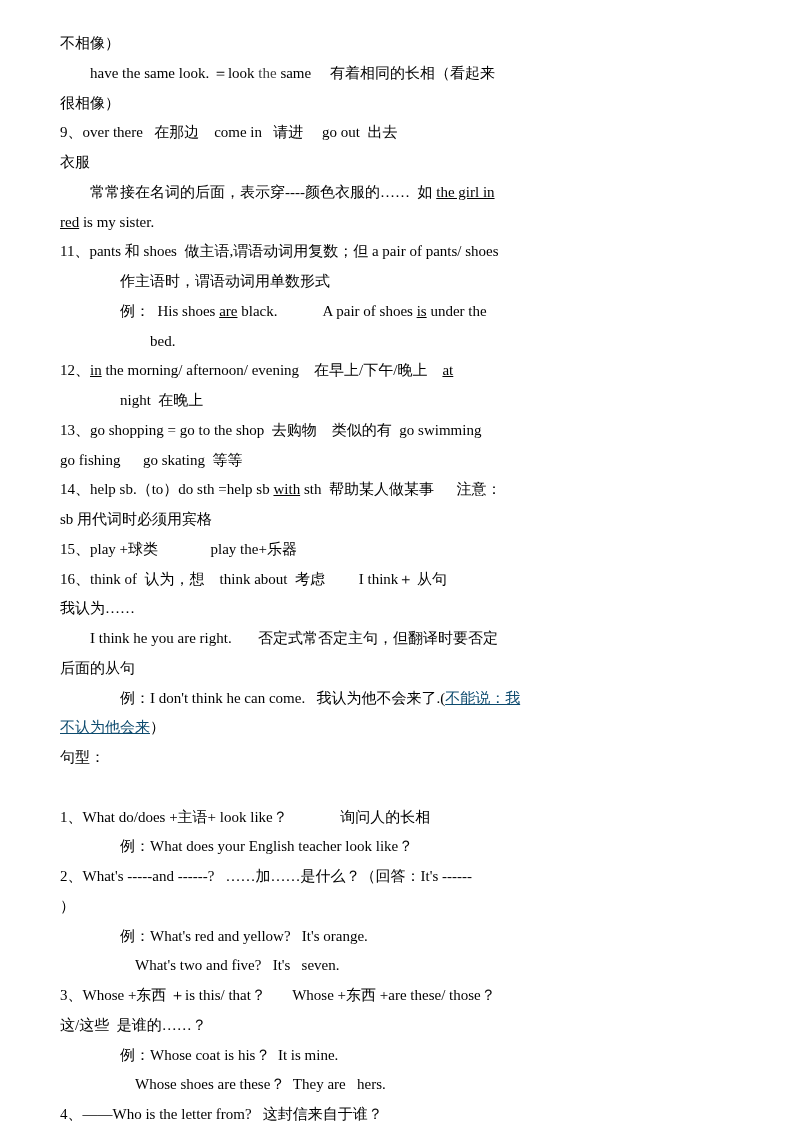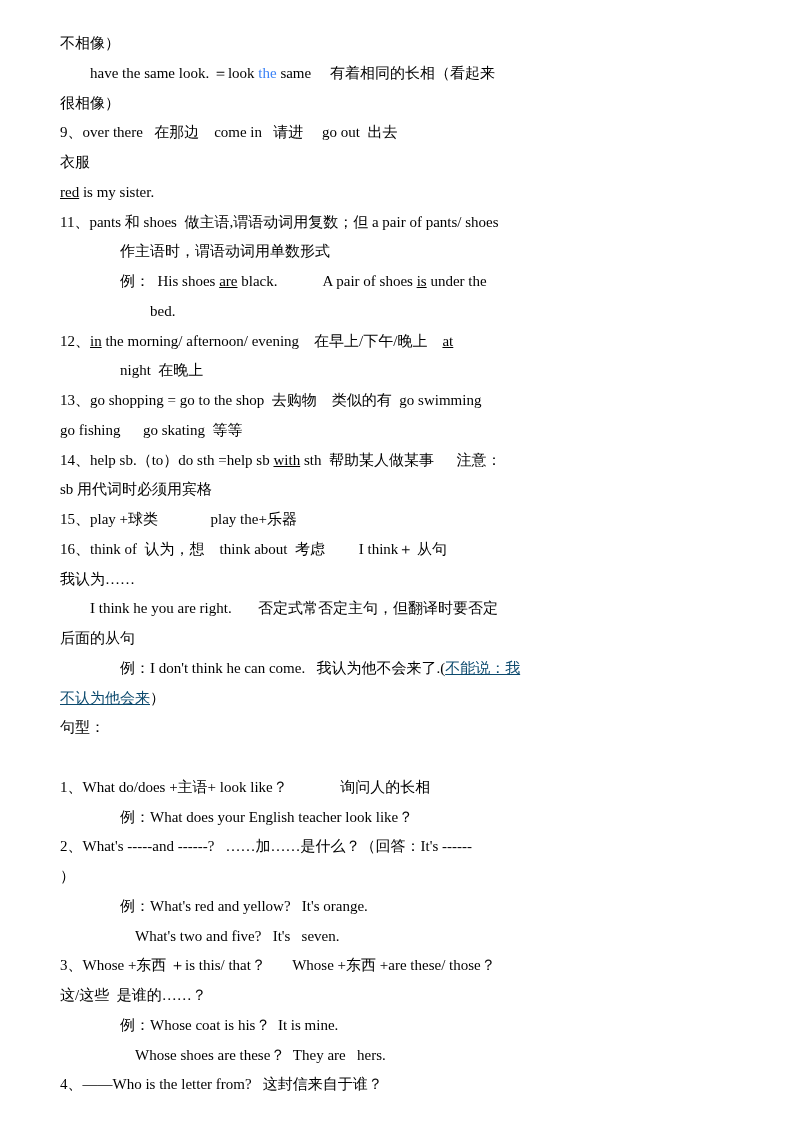--- a/index.html
+++ b/index.html
@@ -25,21 +25,21 @@
       padding: 0;
       line-height: 1.85;
     }
     .indent1 {
       padding-left: 2em;
     }
     .indent2 {
       padding-left: 4em;
     }
     .red {
-      color: #3b82f6;
+      color: #404040;
     }
     .underline {
       text-decoration: underline;
     }
     .red-underline {
       color: #0c4a6e;
       text-decoration: underline;
     }
     .section {
       margin-bottom: 2px;
@@ -55,20 +55,23 @@
   <p class="section indent1">
     have the same look. ＝look <span class="red">the</span> same &nbsp;&nbsp;&nbsp;&nbsp;有着相同的长相（看起来
   </p>
 
   <p class="section">很相像）</p>
 
   <p class="section">9、over there &nbsp;&nbsp;在那边&nbsp;&nbsp;&nbsp;&nbsp;come in &nbsp;&nbsp;请进 &nbsp;&nbsp;&nbsp;&nbsp;go out &nbsp;出去</p>
 
   <p class="section">衣服</p>
 
+  <p class="section indent1">
+    常常接在名词的后面，表示穿----颜色衣服的……&nbsp;&nbsp;如 <span class="underline">the girl in</span>
+  </p>
   <p class="section">
     <span class="underline">red</span> is my sister.
   </p>
 
   <p class="section">11、pants 和 shoes &nbsp;做主语,谓语动词用复数；但 a pair of pants/ shoes</p>
   <p class="section indent2">作主语时，谓语动词用单数形式</p>
   <p class="section indent2">
     例：&nbsp;&nbsp;His shoes <span class="underline">are</span> black. &nbsp;&nbsp;&nbsp;&nbsp;&nbsp;&nbsp;&nbsp;&nbsp;&nbsp;&nbsp;&nbsp;A pair of shoes <span class="underline">is</span> under the
   </p>
   <p class="section" style="padding-left:6em;">bed.</p>

